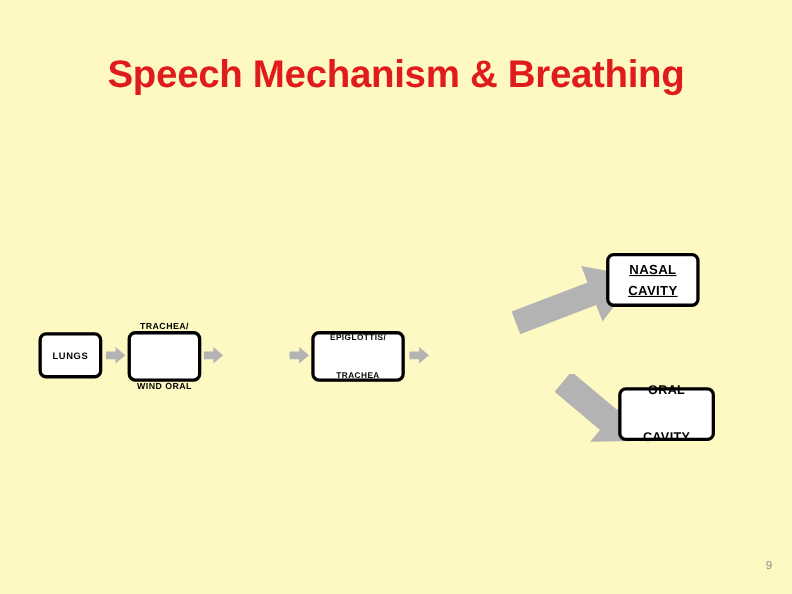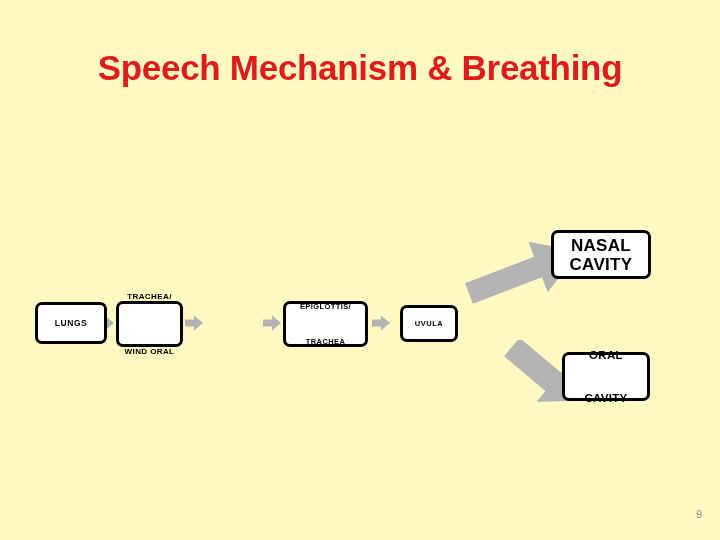--- a/index.html
+++ b/index.html
@@ -54,21 +54,21 @@
     text-align: center;
     z-index: 5;
   }
   .flow-box .line {
     display: block;
     white-space: nowrap;
   }
 
   #box-lungs {
     left: 35px;  top: 302px;
-    width: 72px; height: 42px;
+    width: 58px; height: 42px;
     font-size: 8.5px;
     letter-spacing: 0.6px;
   }
   #box-trachea {
     left: 116px; top: 301px;
     width: 67px; height: 46px;
     font-size: 8px;
     letter-spacing: 0.4px;
     line-height: 15px;
     gap: 40px;
@@ -89,24 +89,25 @@
     gap: 20px;
   }
   #box-uvula {
     left: 400px; top: 305px;
     width: 58px; height: 37px;
     font-size: 7.5px;
     letter-spacing: 0.5px;
   }
   #box-nasal {
     left: 551px; top: 230px;
-    width: 100px; height: 49px;
-    font-size: 17px;
+    width: 85px; height: 49px;
+    font-size: 12px;
     letter-spacing: 0.3px;
     line-height: 19px;
+    text-decoration: underline;
   }
   #box-oral {
     left: 562px; top: 352px;
     width: 88px; height: 49px;
     font-size: 11.5px;
     letter-spacing: 0.3px;
     line-height: 19px;
     gap: 24px;
   }
 
@@ -180,23 +181,20 @@
     <span class="line">TRACHEA/</span>
     <span class="line">WIND ORAL</span>
   </div>
 
 
   <div class="flow-box" id="box-epiglottis">
     <span class="line">EPIGLOTTIS/</span>
     <span class="line">TRACHEA</span>
   </div>
 
-  <div class="flow-box" id="box-uvula">
-    <span class="line">UVULA</span>
-  </div>
 
   <div class="flow-box" id="box-nasal">
     <span class="line">NASAL</span>
     <span class="line">CAVITY</span>
   </div>
 
   <div class="flow-box" id="box-oral">
     <span class="line">ORAL</span>
     <span class="line">CAVITY</span>
   </div>

